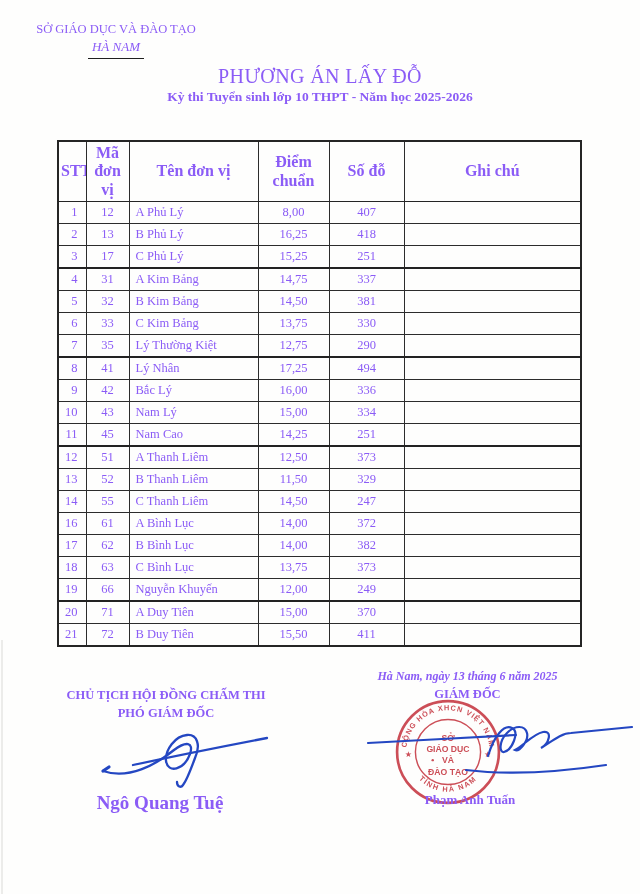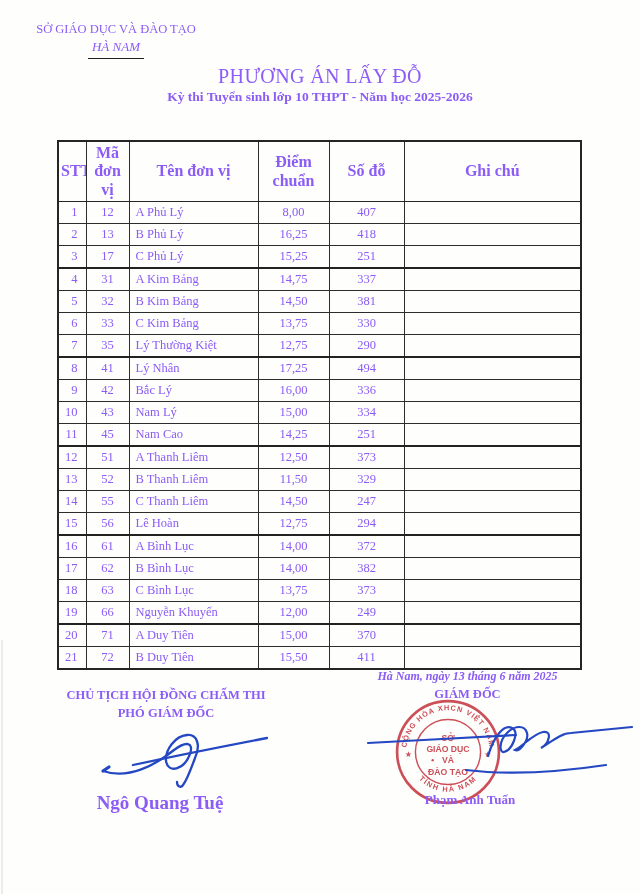--- a/index.html
+++ b/index.html
@@ -184,28 +184,20 @@
           <td class="c-diem">11,50</td>
           <td class="c-so">329</td>
           <td class="c-ghi"></td>
         </tr>
         <tr>
           <td class="c-stt">14</td>
           <td class="c-ma">55</td>
           <td class="c-ten">C Thanh Liêm</td>
           <td class="c-diem">14,50</td>
           <td class="c-so">247</td>
-          <td class="c-ghi"></td>
-        </tr>
-        <tr class="group-end">
-          <td class="c-stt">15</td>
-          <td class="c-ma">56</td>
-          <td class="c-ten">Lê Hoàn</td>
-          <td class="c-diem">12,75</td>
-          <td class="c-so">294</td>
           <td class="c-ghi"></td>
         </tr>
         <tr>
           <td class="c-stt">16</td>
           <td class="c-ma">61</td>
           <td class="c-ten">A Bình Lục</td>
           <td class="c-diem">14,00</td>
           <td class="c-so">372</td>
           <td class="c-ghi"></td>
         </tr>

